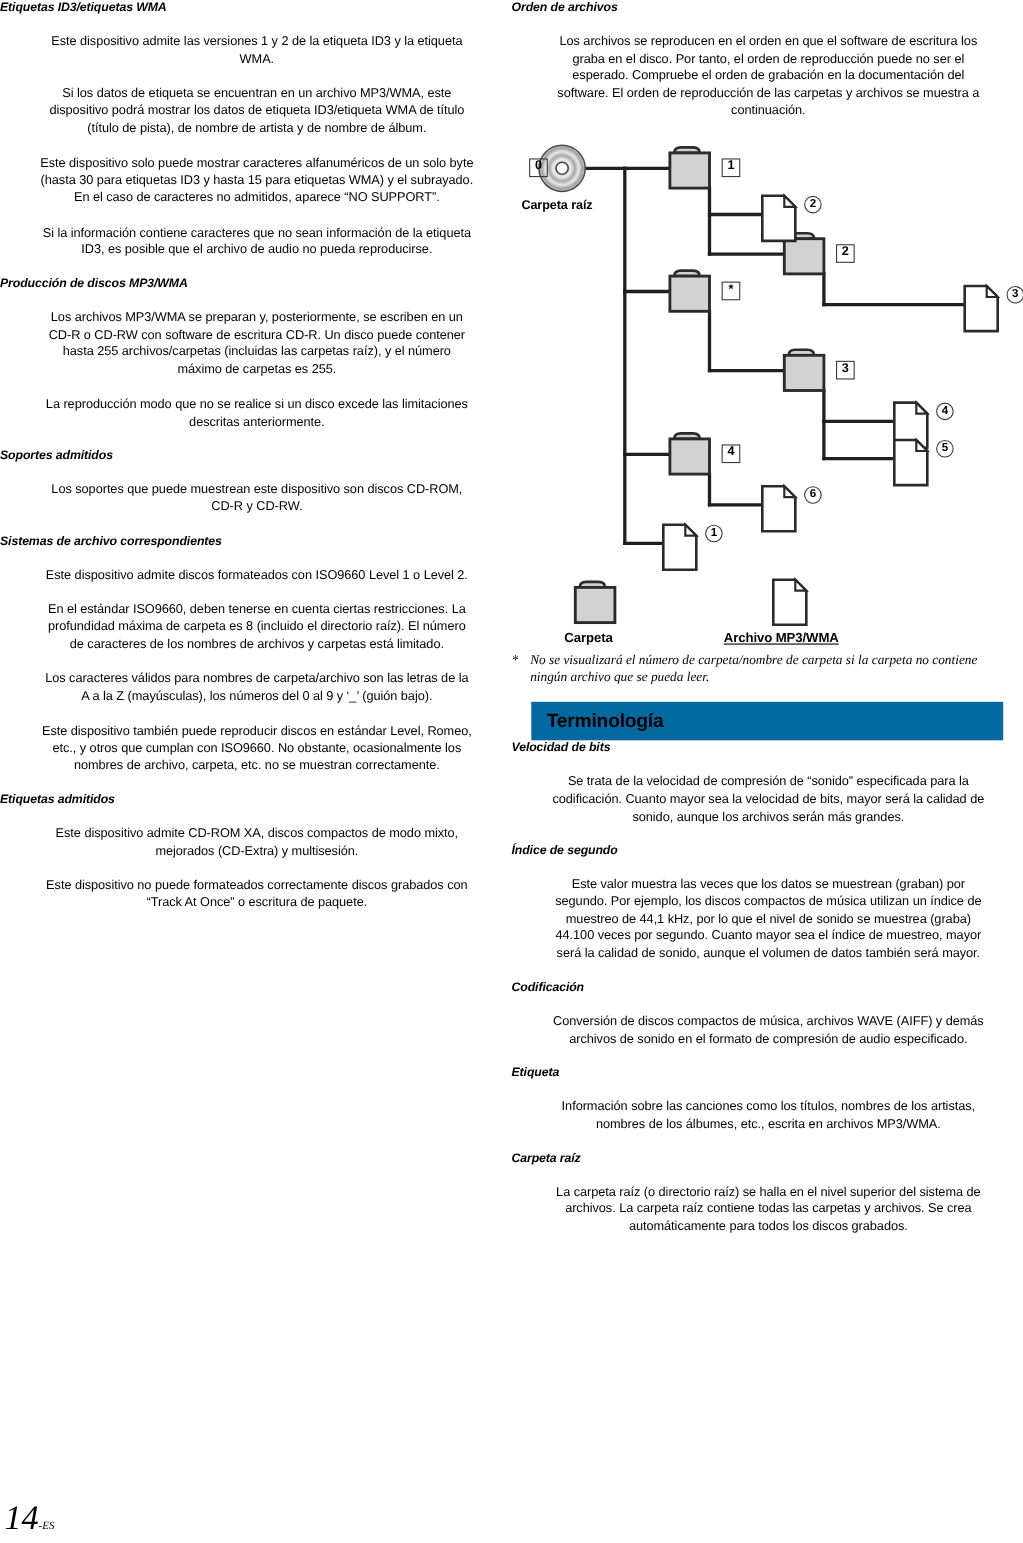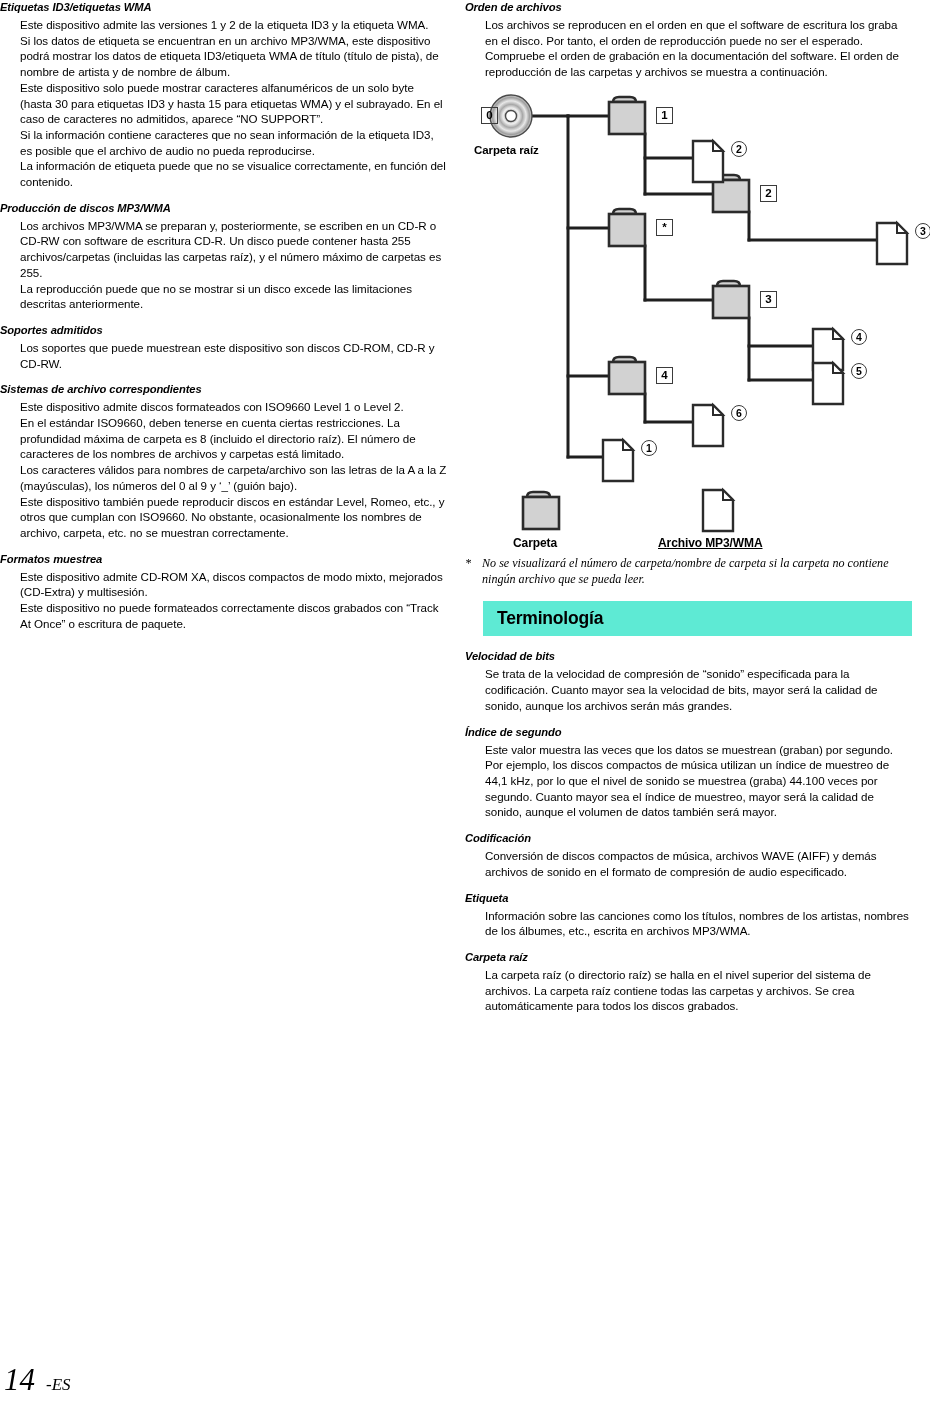--- a/index.html
+++ b/index.html
@@ -26,60 +26,59 @@
     margin: 0 0 3px 0;
     line-height: 1.25;
     letter-spacing: -0.1px;
   }
   .body-block {
     margin: 0 0 11px 20px;
     font-size: 11.6px;
     line-height: 1.355;
     letter-spacing: -0.05px;
   }
-  .body-block p { margin: 0; }
+  .body-block p { margin: 16px; text-align: center; }
   .tight { margin-bottom: 0; }
 
   
   .footnote {
     display: flex;
     font-family: "Liberation Serif", serif;
     font-style: italic;
     font-size: 12.1px;
     line-height: 1.31;
     margin: 0 0 14px 0;
   }
   .footnote .star { width: 17px; flex: none; }
   .footnote .ftext { flex: 1; }
 
   
   .band {
-    background: #5eead4;
+    background: #0369a1;
     margin-left: 18px;
     padding: 7px 0 7px 14px;
-    margin-bottom: 13px;
   }
   .band h2 {
     margin: 0;
     font-size: 17.5px;
     font-weight: bold;
     letter-spacing: -0.2px;
   }
 
   
   .pagenum {
     position: absolute;
     left: 4px;
     bottom: 8px;
     font-family: "Liberation Serif", serif;
     font-style: italic;
     line-height: 1;
   }
   .pagenum .num { font-size: 31px; text-align: right; }
-  .pagenum .suffix { font-size: 17px; margin-left: 11px; }
+  .pagenum .suffix { font-size: 10px; }
 
   
   .diagram {
     position: relative;
     width: 447px;
     height: 462px;
     margin: 8px 0 6px 0;
   }
   .diagram svg { position: absolute; top: 0; left: 0; }
 
@@ -123,43 +122,42 @@
 <div class="page">
 
   <div class="col col-left">
 
     <h3 class="sec-head">Etiquetas ID3/etiquetas WMA</h3>
     <div class="body-block">
       <p>Este dispositivo admite las versiones 1 y 2 de la etiqueta ID3 y la etiqueta WMA.</p>
       <p>Si los datos de etiqueta se encuentran en un archivo MP3/WMA, este dispositivo podrá mostrar los datos de etiqueta ID3/etiqueta WMA de título (título de pista), de nombre de artista y de nombre de álbum.</p>
       <p>Este dispositivo solo puede mostrar caracteres alfanuméricos de un solo byte (hasta 30 para etiquetas ID3 y hasta 15 para etiquetas WMA) y el subrayado. En el caso de caracteres no admitidos, aparece “NO SUPPORT”.</p>
       <p>Si la información contiene caracteres que no sean información de la etiqueta ID3, es posible que el archivo de audio no pueda reproducirse.</p>
-      <p>La información de etiqueta puede que no se visualice correctamente, en función del contenido.</p>
     </div>
 
     <h3 class="sec-head">Producción de discos MP3/WMA</h3>
     <div class="body-block">
       <p>Los archivos MP3/WMA se preparan y, posteriormente, se escriben en un CD-R o CD-RW con software de escritura CD-R. Un disco puede contener hasta 255 archivos/carpetas (incluidas las carpetas raíz), y el número máximo de carpetas es 255.</p>
-      <p>La reproducción puede que no se mostrar si un disco excede las limitaciones descritas anteriormente.</p>
+      <p>La reproducción modo que no se realice si un disco excede las limitaciones descritas anteriormente.</p>
     </div>
 
     <h3 class="sec-head">Soportes admitidos</h3>
     <div class="body-block">
       <p>Los soportes que puede muestrean este dispositivo son discos CD-ROM, CD-R y CD-RW.</p>
     </div>
 
     <h3 class="sec-head">Sistemas de archivo correspondientes</h3>
     <div class="body-block">
       <p>Este dispositivo admite discos formateados con ISO9660 Level 1 o Level 2.</p>
       <p>En el estándar ISO9660, deben tenerse en cuenta ciertas restricciones. La profundidad máxima de carpeta es 8 (incluido el directorio raíz). El número de caracteres de los nombres de archivos y carpetas está limitado.</p>
       <p>Los caracteres válidos para nombres de carpeta/archivo son las letras de la A a la Z (mayúsculas), los números del 0 al 9 y ‘_’ (guión bajo).</p>
       <p>Este dispositivo también puede reproducir discos en estándar Level, Romeo, etc., y otros que cumplan con ISO9660. No obstante, ocasionalmente los nombres de archivo, carpeta, etc. no se muestran correctamente.</p>
     </div>
 
-    <h3 class="sec-head">Formatos muestrea</h3>
+    <h3 class="sec-head">Etiquetas admitidos</h3>
     <div class="body-block">
       <p>Este dispositivo admite CD-ROM XA, discos compactos de modo mixto, mejorados (CD-Extra) y multisesión.</p>
       <p>Este dispositivo no puede formateados correctamente discos grabados con “Track At Once” o escritura de paquete.</p>
     </div>
 
   </div>
 
   <div class="col col-right">
 
     <h3 class="sec-head">Orden de archivos</h3>

